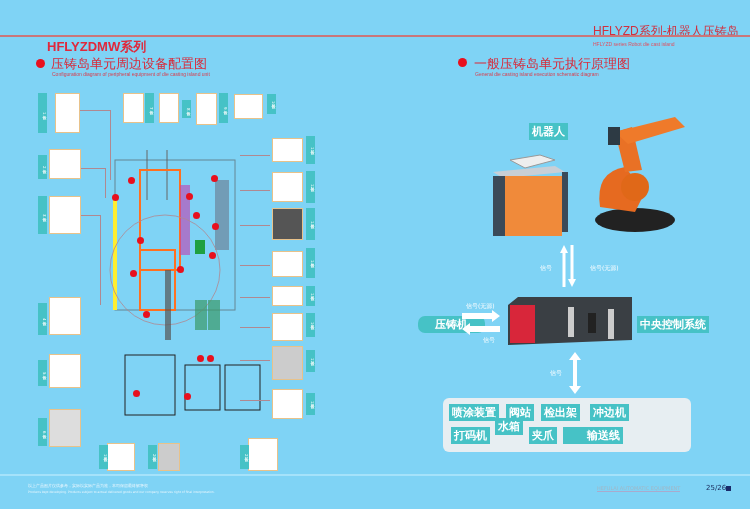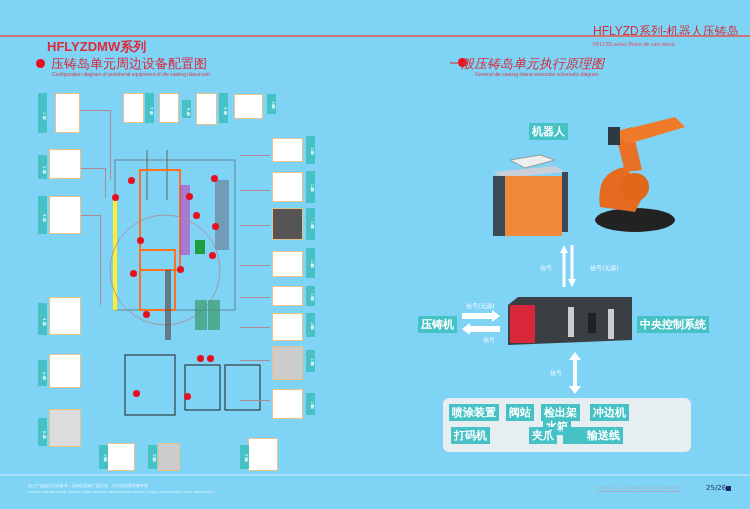--- a/index.html
+++ b/index.html
@@ -28,21 +28,21 @@
 <div class="abs series-left">HFLYZDMW系列</div>
 <div class="abs series-right">HFLYZD系列-机器人压铸岛</div>
 <div class="top-line"></div>
 <div class="abs series-right-sub">HFLYZD series Robot die cast island</div>
 
 <div class="abs sec-dot" style="left:36px;top:59px;"></div>
 <div class="abs sec-title" style="left:51px;top:55px;">压铸岛单元周边设备配置图</div>
 <div class="abs sec-sub" style="left:52px;top:71px;">Configuration diagram of peripheral equipment of die casting island unit</div>
 
 <div class="abs sec-dot" style="left:458px;top:58px;"></div>
-<div class="abs sec-title" style="left:448px;top:55px;font-style:italic;">一般压铸岛单元执行原理图</div>
+<div class="abs sec-title" style="left:474px;top:55px;">一般压铸岛单元执行原理图</div>
 <div class="abs sec-sub" style="left:475px;top:71px;">General die casting island execution schematic diagram</div>
 
 <div>
 
   <svg class="abs" style="left:95px;top:140px;" width="175" height="280">
     <rect x="20" y="20" width="120" height="150" fill="none" stroke="#555" stroke-width="1" opacity="0.6"></rect>
     <line x1="52" y1="10" x2="52" y2="60" stroke="#666" stroke-width="1"></line>
     <line x1="72" y1="10" x2="72" y2="60" stroke="#666" stroke-width="1"></line>
     <rect x="45" y="30" width="40" height="100" fill="none" stroke="#ff7020" stroke-width="2"></rect>
     <rect x="45" y="110" width="35" height="60" fill="none" stroke="#ff7020" stroke-width="2"></rect>
@@ -155,21 +155,21 @@
   <rect x="28" y="15" width="12" height="18" fill="#2d3a44"></rect>
 </svg>
 
 <svg class="abs" style="left:558px;top:245px;" width="20" height="42">
   <polygon class="arrow-w" points="2,8 6,0 10,8 7.5,8 7.5,42 4.5,42 4.5,8"></polygon>
   <polygon class="arrow-w" points="10,34 14,42 18,34 15.5,34 15.5,0 12.5,0 12.5,34"></polygon>
 </svg>
 <div class="abs" style="left:540px;top:264px;font-size:6px;color:#fff;">信号</div>
 <div class="abs" style="left:590px;top:264px;font-size:6px;color:#fff;">信号(无源)</div>
 
-<div class="abs teal-label" style="left:418px;top:316px;font-size:11px;padding:1px 3px;">压铸机</div>
+<div class="abs teal-label" style="left:418px;top:316px;font-size:11px;padding:1px 17px;border-radius:7px;">压铸机</div>
 <div class="abs" style="left:466px;top:302px;font-size:6px;color:#fff;">信号(无源)</div>
 <div class="abs" style="left:483px;top:336px;font-size:6px;color:#fff;">信号</div>
 <svg class="abs" style="left:462px;top:310px;" width="40" height="26">
   <polygon class="arrow-w" points="0,3 30,3 30,0 38,6 30,12 30,9 0,9"></polygon>
   <polygon class="arrow-w" points="38,16 8,16 8,13 0,19 8,25 8,22 38,22"></polygon>
 </svg>
 
 <svg class="abs" style="left:508px;top:295px;" width="124" height="55">
   <polygon points="0,10 10,2 124,2 124,45 0,50" fill="#3a3f44"></polygon>
   <rect x="2" y="10" width="25" height="38" fill="#d8263a"></rect>
@@ -184,21 +184,21 @@
 </svg>
 <div class="abs" style="left:550px;top:369px;font-size:6px;color:#fff;">信号</div>
 
 <div class="abs" style="left:458px;top:418px;font-size:11px;color:#fff;font-weight:bold;">周边设备</div>
 <div class="abs periph-box">
   <div class="periph-tag teal-label" style="left:6px;top:6px;">喷涂装置</div>
   <div class="periph-tag teal-label" style="left:63px;top:6px;">阀站</div>
   <div class="periph-tag teal-label" style="left:98px;top:6px;">检出架</div>
   <div class="periph-tag teal-label" style="left:147px;top:6px;">冲边机</div>
   <div class="periph-tag teal-label" style="left:8px;top:29px;">打码机</div>
-  <div class="periph-tag teal-label" style="left:52px;top:20px;margin-left:48px;">水箱</div>
+  <div class="periph-tag teal-label" style="left:52px;top:20px;">水箱</div>
   <div class="periph-tag teal-label" style="left:86px;top:29px;">夹爪</div>
   <div class="periph-tag teal-label" style="left:120px;top:29px;padding-left:24px;">输送线</div>
 </div>
 
 <div class="footer-line"></div>
 <div class="abs" style="left:28px;top:483px;font-size:4px;color:#e8f6fd;">以上产品图片仅供参考，实际以实际产品为准，本司保留最终解释权</div>
 <div class="abs" style="left:28px;top:490px;font-size:3px;color:#e8f6fd;">Products kept developing. Products subject to actual delivered goods and our company reserves right of final interpretation.</div>
 <div class="abs" style="left:597px;top:485px;font-size:5px;color:#9fb8c8;border-bottom:1px solid #aac;">HEFULAI AUTOMATIC EQUIPMENT</div>
 <div class="abs" style="left:706px;top:484px;font-size:7px;color:#1a2a5a;">25/26</div>
 <div class="abs" style="left:726px;top:486px;width:5px;height:5px;background:#1a2a6a;"></div>

